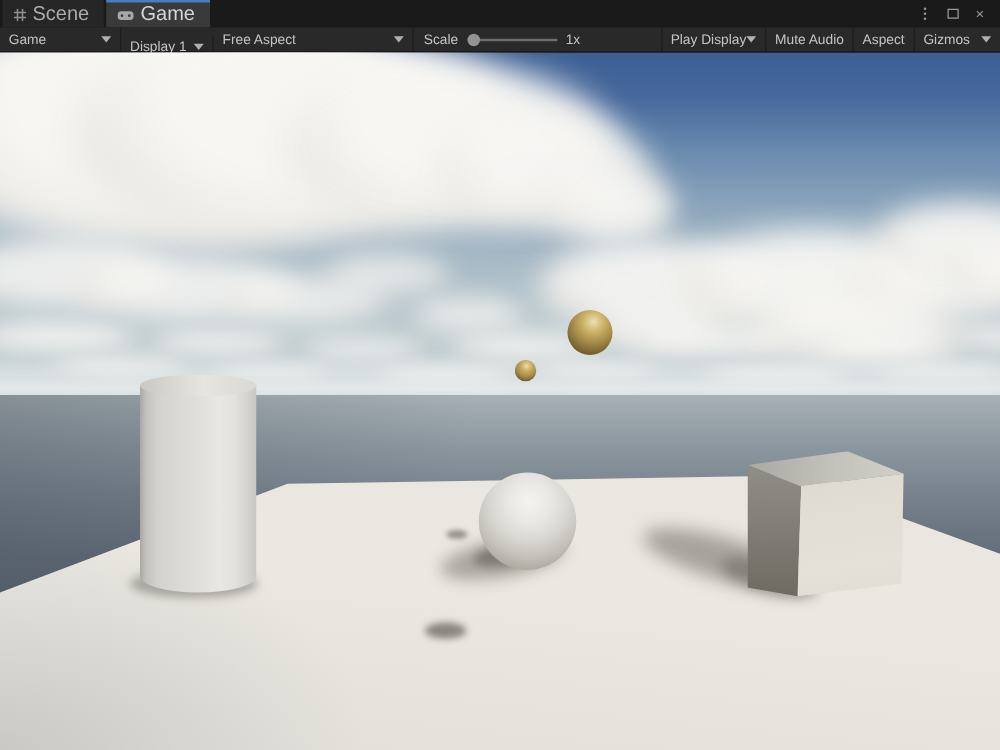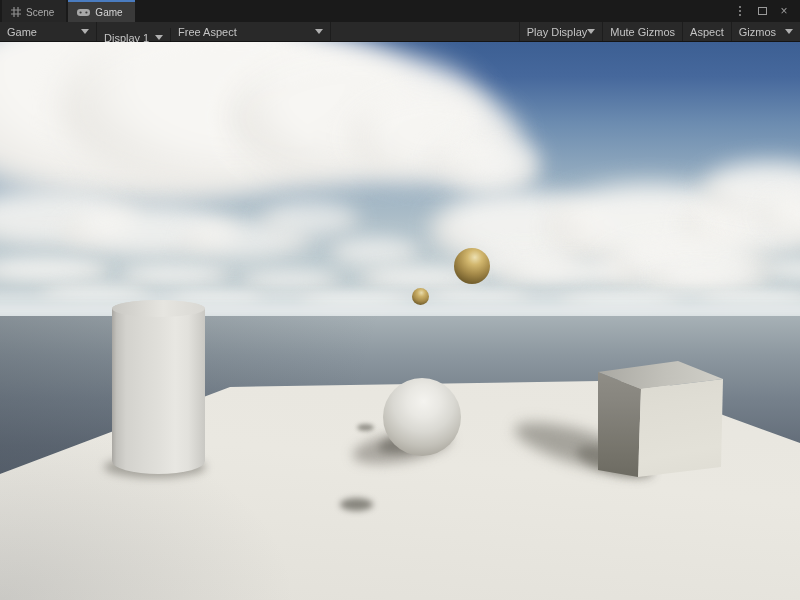--- a/index.html
+++ b/index.html
@@ -4,21 +4,21 @@
 <style>
   * { margin:0; padding:0; box-sizing:border-box; }
   html,body { width:800px; height:600px; overflow:hidden; background:#191919;
               font-family:"Liberation Sans", sans-serif; }
   .window { position:relative; width:800px; height:600px; background:#191919; }
 
   
   .tabbar { position:absolute; left:0; top:0; width:800px; height:22px;
             background:#1a1a1a; display:flex; align-items:stretch; }
   .tab { display:flex; align-items:center; gap:5px; padding:0 12px 0 9px;
-         font-size:10px; color:#ababab; background:#262626; margin-left:2px;
+         font-size:16px; color:#ababab; background:#262626; margin-left:2px;
          border-top:2px solid transparent; cursor:default; }
   .tab.active { background:#3a3a3a; color:#d6d6d6; border-top:2px solid var(--accent-blue,#4a7cc0); }
   .tab svg { display:block; }
   .win-controls { margin-left:auto; display:flex; align-items:center; gap:6px; padding-right:8px; }
   .wc { width:16px; height:16px; display:flex; align-items:center; justify-content:center;
         color:#9a9a9a; font-size:12px; }
   .dots { display:flex; flex-direction:column; gap:2px; }
   .dots i { width:2px; height:2px; border-radius:50%; background:#9a9a9a; }
   .maxbox { width:9px; height:8px; border:1.5px solid #9a9a9a; }
 
@@ -161,27 +161,34 @@
       <span class="caret"></span>
     </div>
     <div class="tb dd-display">
       <span>Display 1</span>
       <span class="caret"></span>
     </div>
     <div class="tb dd-aspect">
       <span>Free Aspect</span>
       <span class="caret"></span>
     </div>
+    <div class="tb scale-group">
+      <span>Scale</span>
+      <span class="slider-track">
+        <span class="slider-thumb"></span>
+      </span>
+      <span class="scale-value">1x</span>
+    </div>
     <div class="tb-right">
       <div class="tb tb-btn">
         <span>Play Display</span>
         <span class="caret"></span>
       </div>
       <div class="tb tb-btn">
-        <span>Mute Gizmos</span>
+        <span>Mute Audio</span>
       </div>
       <div class="tb tb-btn">
         <span>Aspect</span>
       </div>
       <div class="tb tb-btn dd-gizmos">
         <span>Gizmos</span>
         <span class="caret"></span>
       </div>
     </div>
   </div>

